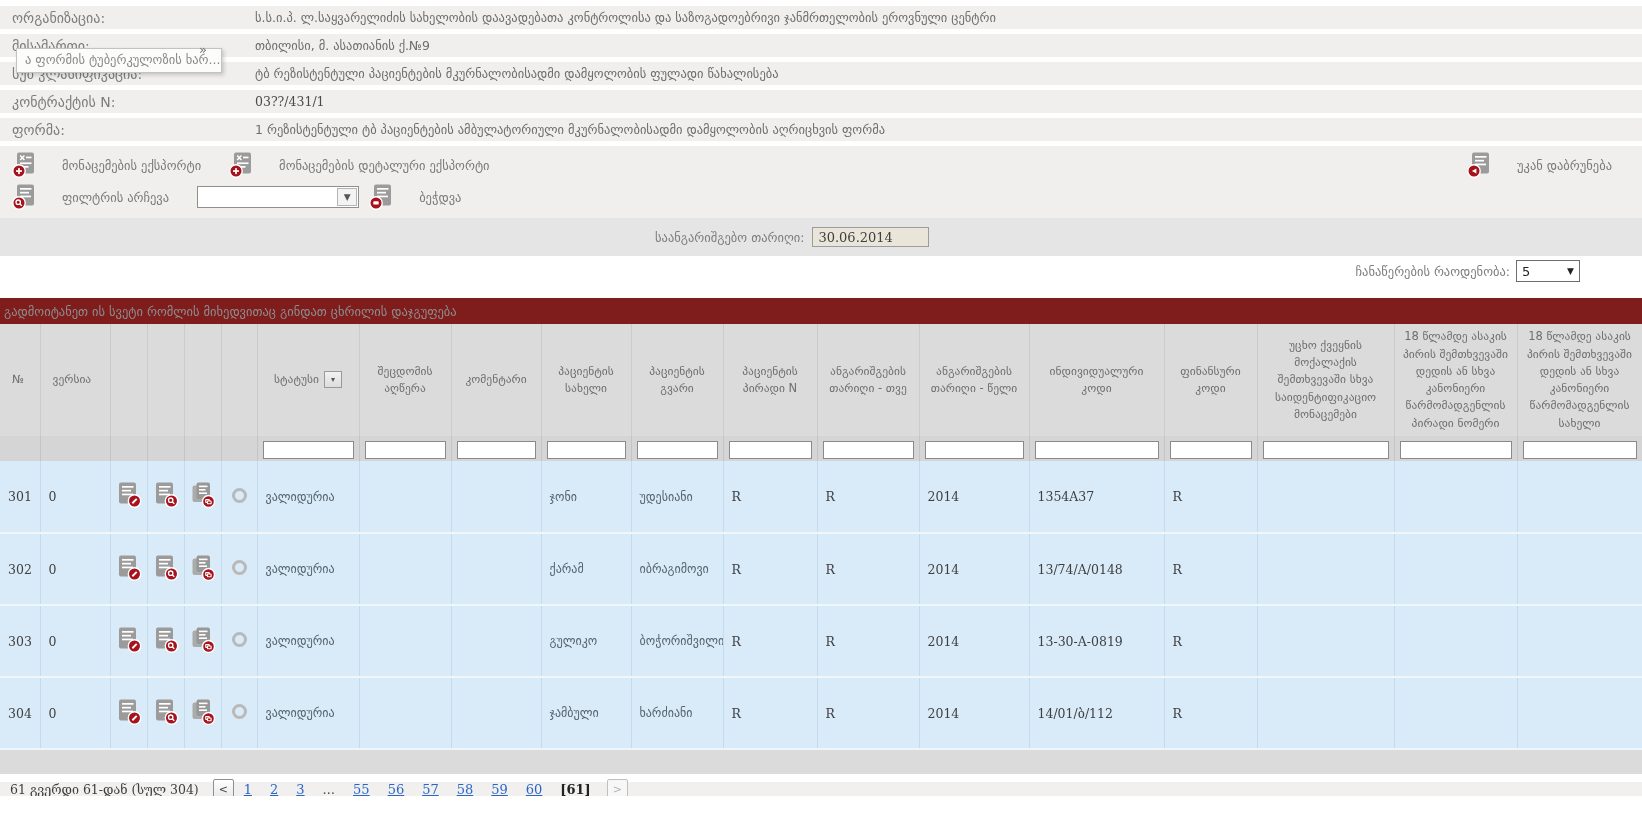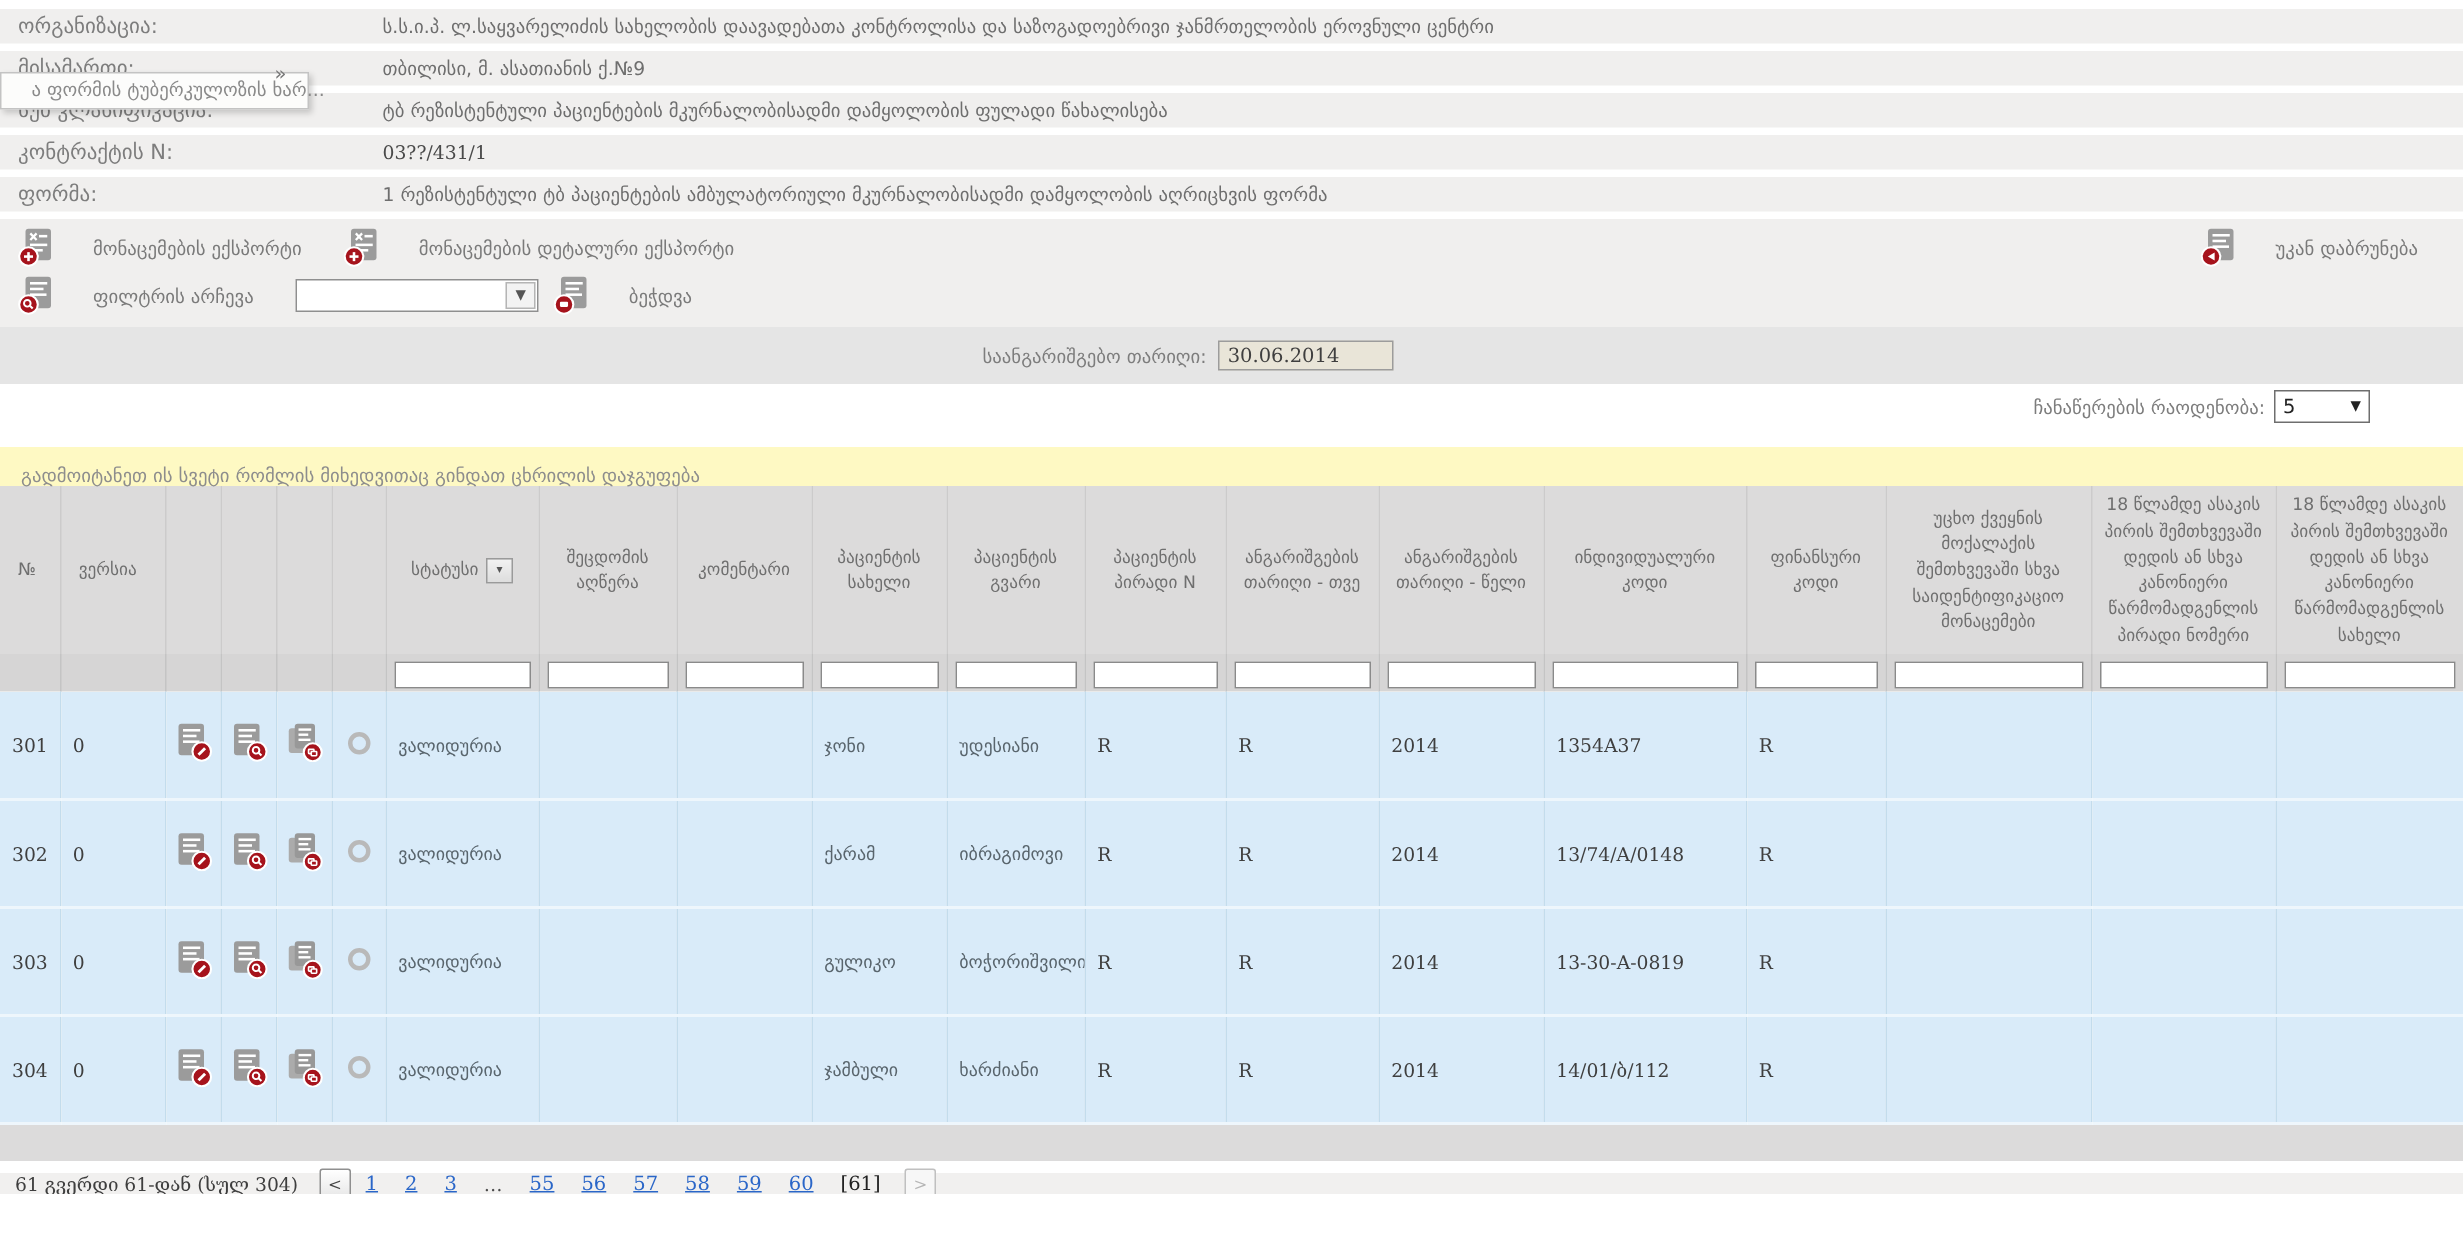--- a/index.html
+++ b/index.html
@@ -9,23 +9,23 @@
 
   
   .info-block { padding-top:6px; position:relative; }
   .info-row { background:#f0efee; min-height:23px; margin-bottom:5px;
     display:flex; align-items:center; padding:3px 12px; }
   .info-label { flex:0 0 203px; font-size:14px; color:#7d7d7d; }
   .info-value { font-size:12.5px; color:#6e6e6e;margin-left:40px; }
   .info-value.serif { color:#4a4a4a; }
 
   
-  .tooltip { position:absolute; left:0; top:48px; width:206px; height:25px;
+  .tooltip { position:absolute; left:16px; top:48px; width:206px; height:25px;
     background:#fcfcfb; border:1px solid #c3c3c3; box-shadow:2px 2px 4px rgba(0,0,0,.18);
-    font-size:12.5px; color:#8a8a8a; padding:3px 20px; z-index:10; white-space:nowrap; }
+    font-size:12.5px; color:#8a8a8a; padding:3px 8px; z-index:10; white-space:nowrap; }
   .tooltip .expander { position:absolute; right:14px; top:-7px; color:#777; font-size:13px;
     background:transparent; }
 
   
   .toolbar { background:#f0efee; padding:6px 12px 8px 12px; margin-top:4px; }
   .tb-row { display:flex; align-items:center; }
   .tb-row1 { margin-bottom:6px; }
   .tb-btn { display:inline-flex; align-items:center; gap:24px; cursor:pointer;
     font-size:12.5px; color:#7a7a7a; margin-right:28px; }
   .tb-btn:last-child { margin-right:18px; }
@@ -45,22 +45,22 @@
   .records-row { background:#fff; height:30px; display:flex; align-items:center;
     justify-content:flex-end; padding-right:62px; }
   .records-label { font-size:12.5px; color:#7d7d7d; margin-right:6px; }
   .records-select { width:64px; height:22px; background:#fff; border:1px solid #6e6e6e;
     display:inline-flex; align-items:center; padding:0 5px; font-size:13px; color:#222;
     justify-content:space-between; cursor:pointer; }
   .records-select .arr { font-size:9px; color:#222; }
   .white-gap { background:#fff; height:12px; }
 
   
-  .group-hint { background:#fef9c3; height:26px; display:flex; align-items:flex-end;
-    padding-left:14px; font-size:12.5px; color:#8d8d8d; }
+  .group-hint { background:#7f1d1d; height:26px; display:flex; align-items:center;
+    padding-left:4px; font-size:12.5px; color:#8d8d8d; }
 
   
   table { border-collapse:collapse; table-layout:fixed; width:1642px; }
   thead tr.hdr th { background:#dcdbdb; height:112px; vertical-align:middle;
     font-weight:normal; font-size:11.5px; color:#6f6f6f; text-align:center;
     border-right:1px solid #cccbcb; padding:2px 4px; line-height:1.5; }
   thead tr.hdr th.left { text-align:left; padding-left:12px; }
   .dd-btn { display:inline-flex; width:18px; height:17px; border:1px solid #9a9a9a;
     background:linear-gradient(#f2f2f2,#ddd); align-items:center; justify-content:center;
     font-size:8px; color:#555; margin-left:5px; vertical-align:middle; cursor:pointer; }
@@ -84,21 +84,21 @@
     padding-left:10px; font-size:12.5px; color:#4a4a4a; }
   .pag-summary { font-family:"DejaVu Serif", serif; color:#3e3e3e; margin-right:14px; }
   .pag-btn { width:21px; height:21px; border:1px solid #8f8f8f; background:linear-gradient(#fff,#e6e6e6);
     display:inline-flex; align-items:center; justify-content:center; font-size:11px;
     color:#444; border-radius:2px; cursor:pointer; margin-right:10px;
     font-family:"DejaVu Serif", serif; }
   .pag-btn.disabled { color:#b5b5b5; border-color:#c0c0c0; background:#f7f7f7; margin-left:10px; margin-right:0; }
   .pag-page { color:#2a66c8; text-decoration:underline; margin-right:18px; cursor:pointer;
     font-family:"DejaVu Serif", serif; font-size:13px; }
   .pag-ellipsis { color:#4a4a4a; margin-right:18px; font-family:"DejaVu Serif", serif; text-decoration:none; cursor:default; }
-  .pag-current { color:#222; font-weight:normal; margin-right:6px;
+  .pag-current { color:#222; font-weight:bold; margin-right:6px;
     font-family:"DejaVu Serif", serif; font-size:13px; }
 
   
   .bottom-area { position:relative; background:#fff; height:42px; }
 </style>
 </head>
 <body>
 
 <svg width="0" height="0" style="position:absolute" aria-hidden="true">
   <defs>

